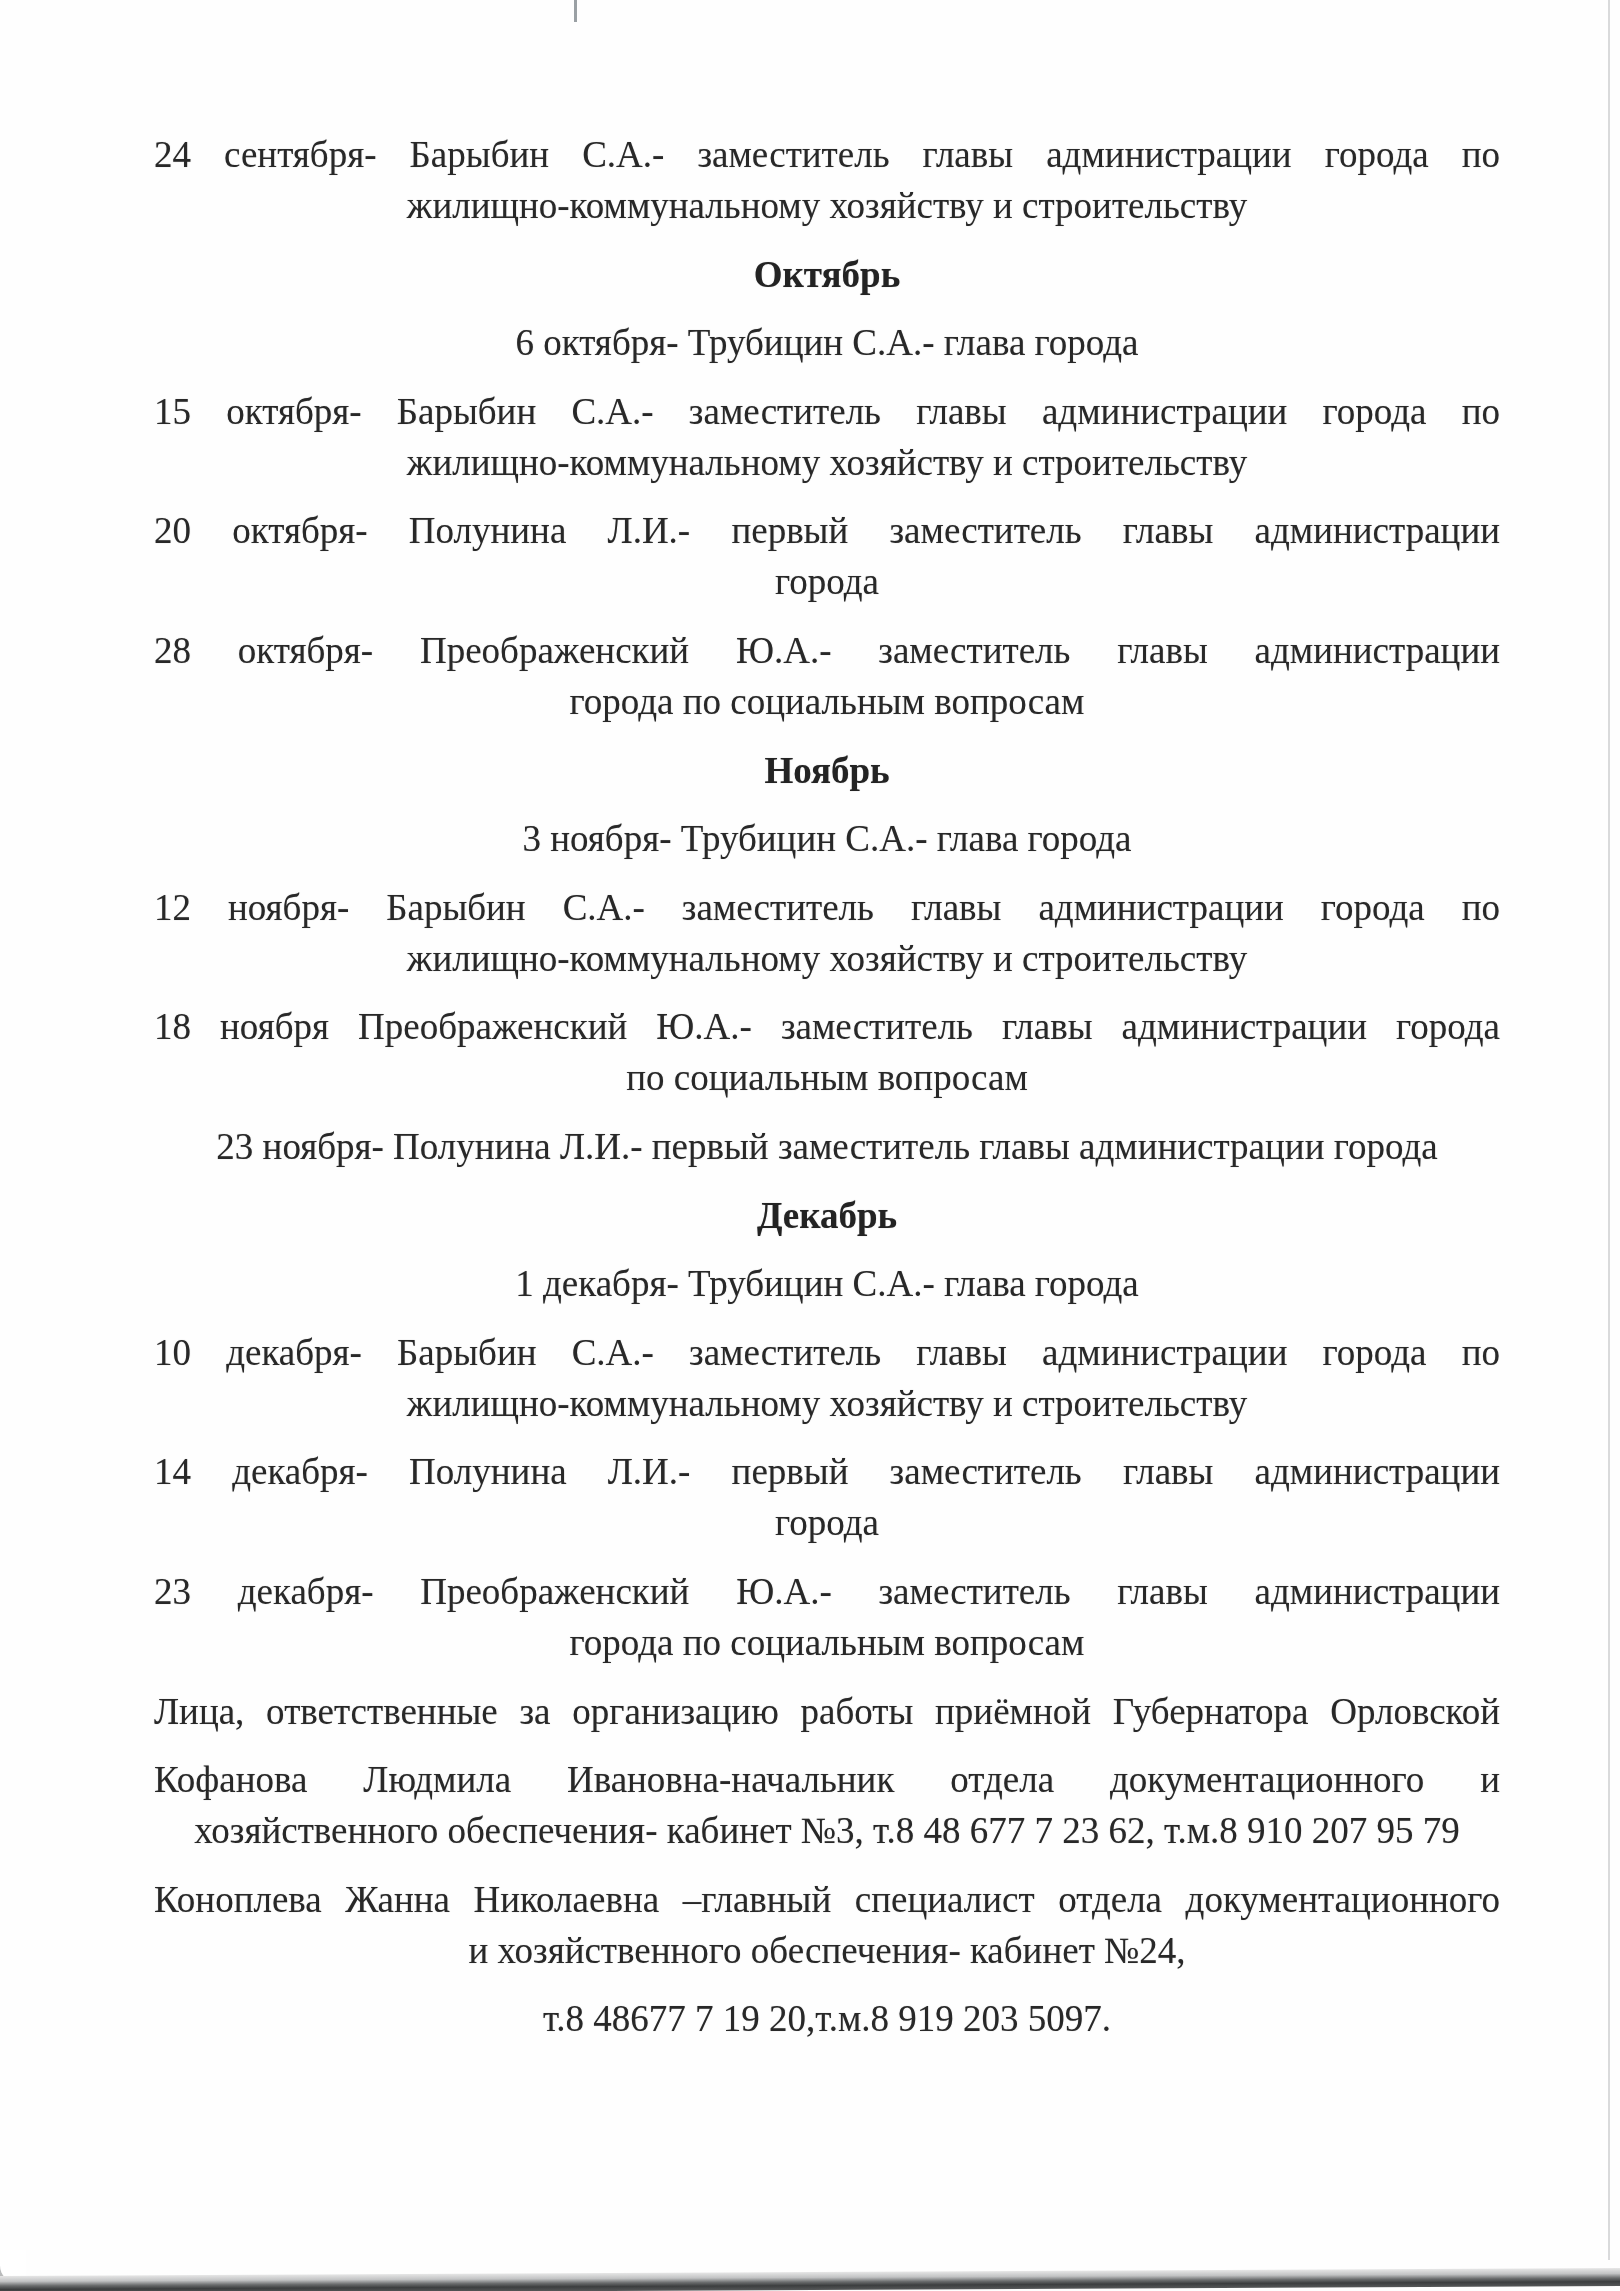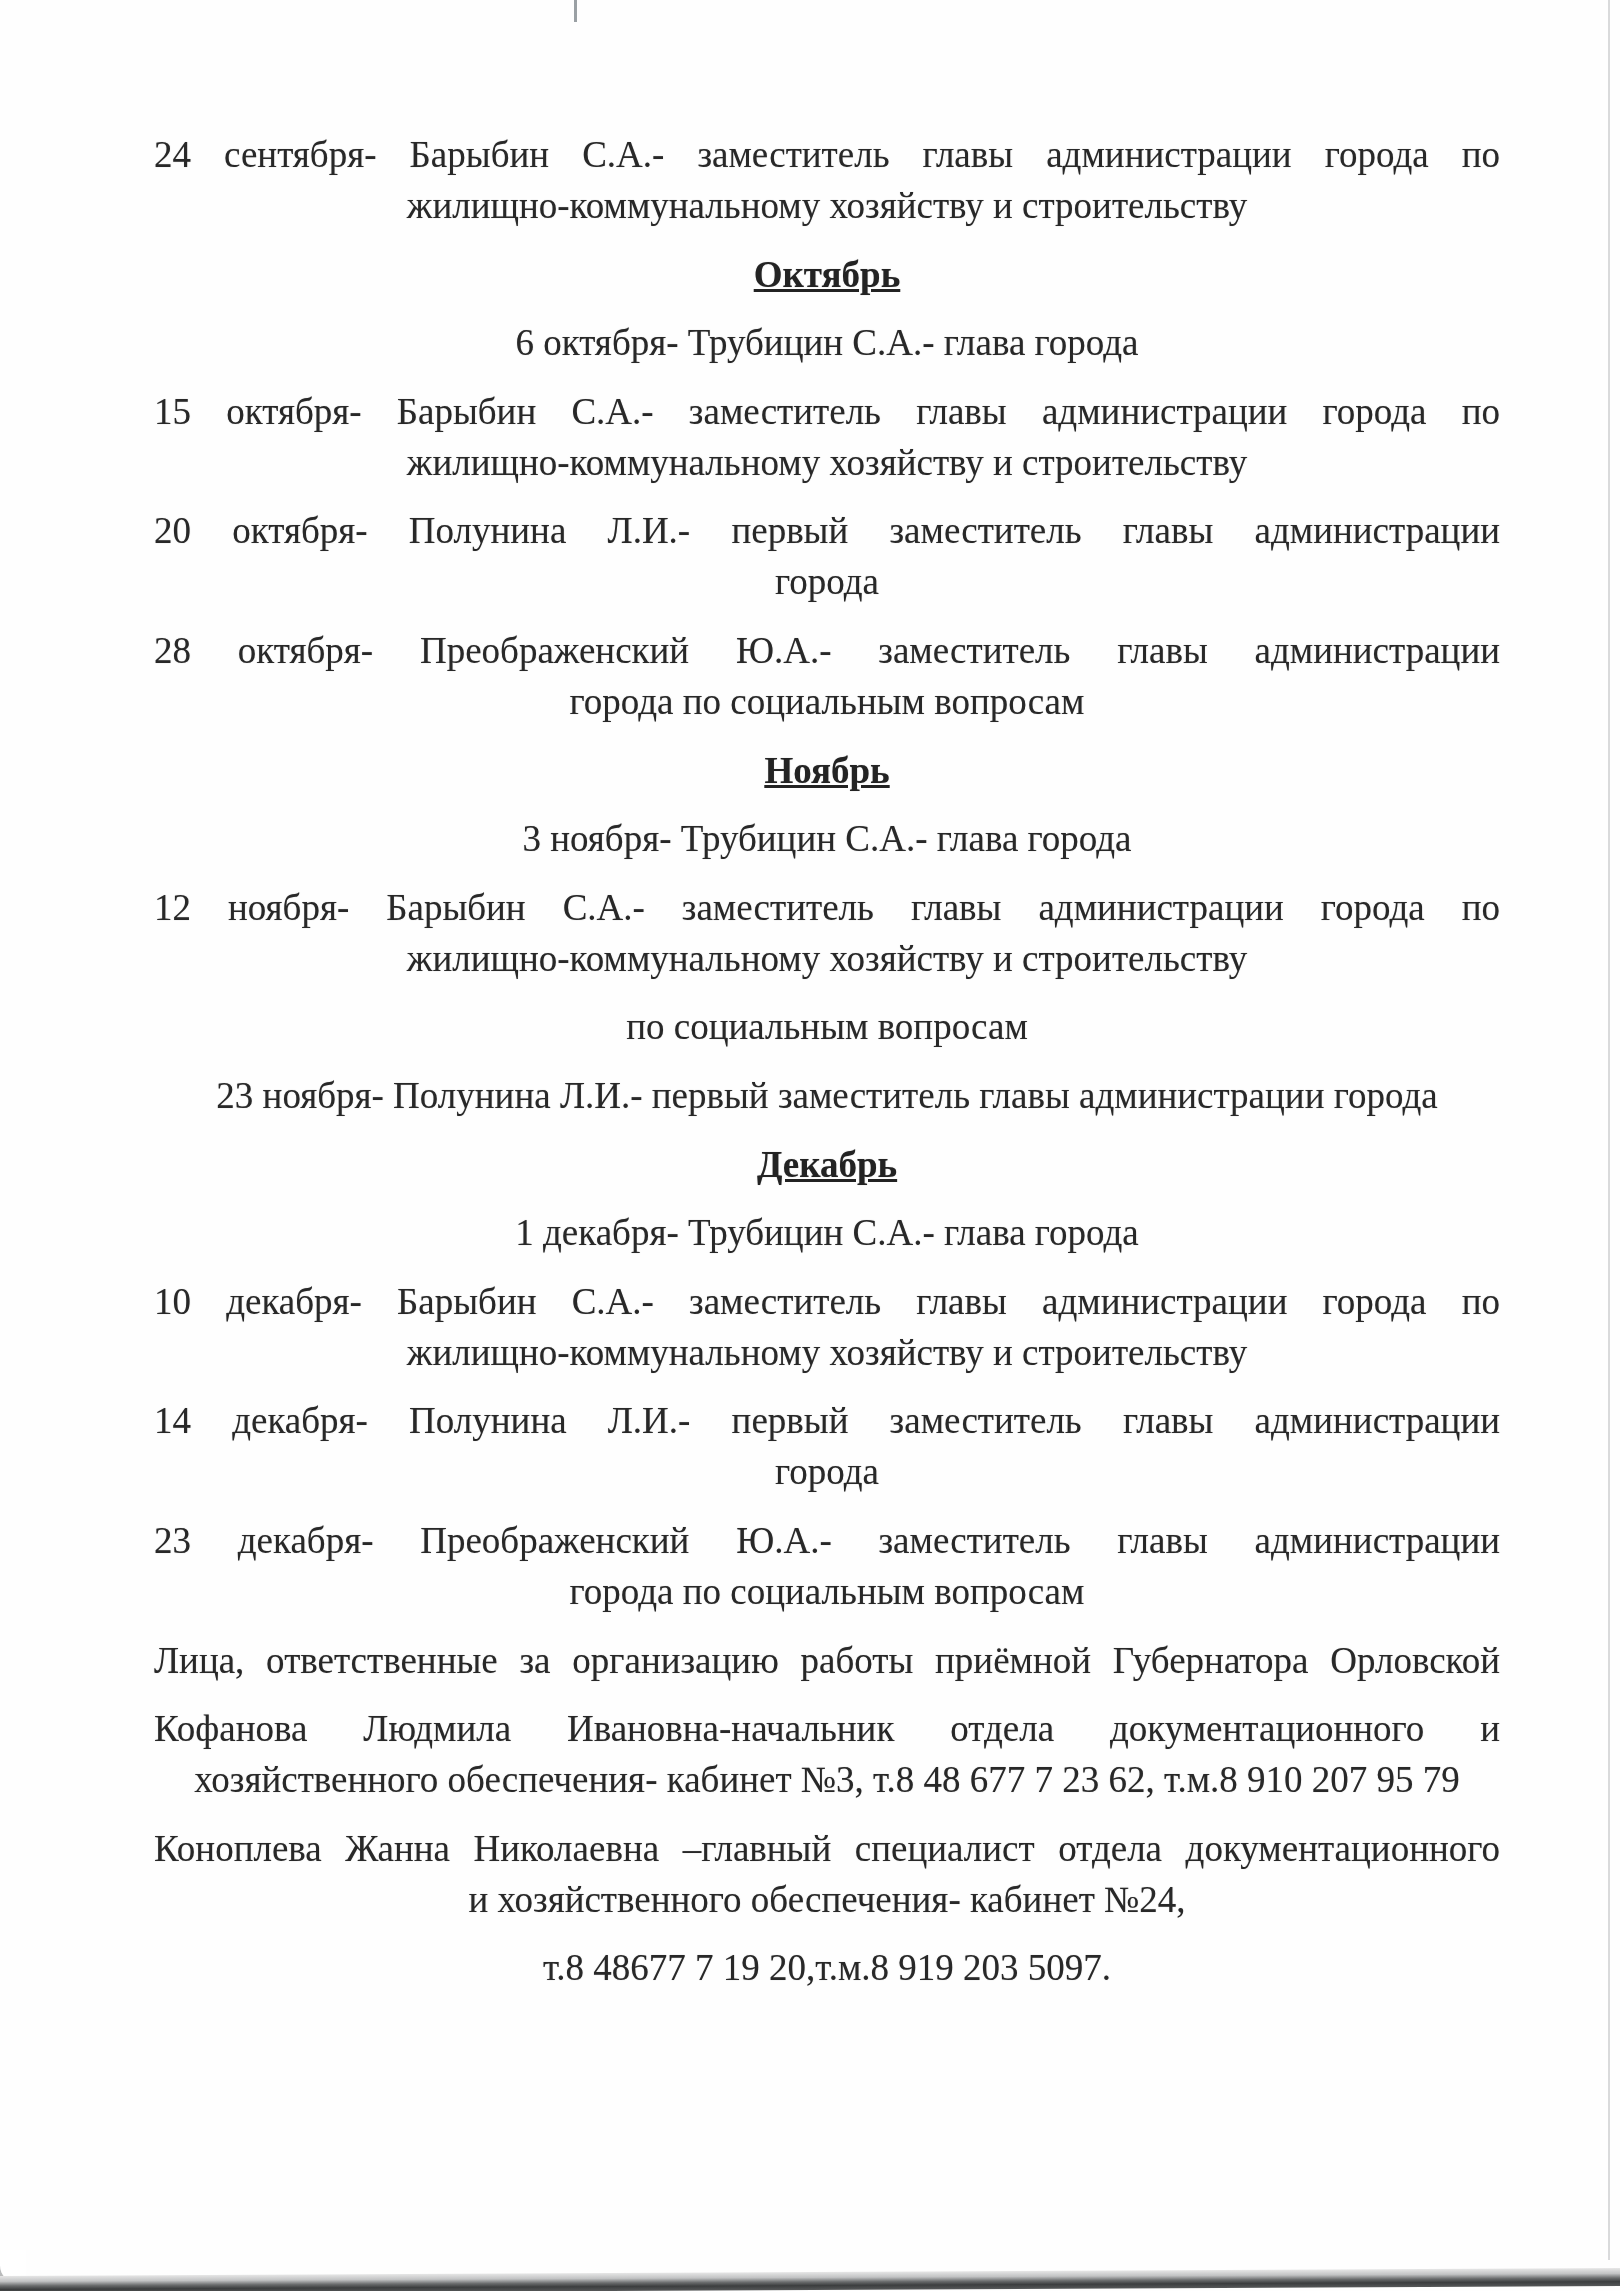--- a/index.html
+++ b/index.html
@@ -28,21 +28,21 @@
     display: block;
     white-space: nowrap;
     text-align: center;
   }
   p.blk .jl {
     display: block;
     white-space: normal;
     text-align: justify;
     text-align-last: justify;
   }
-  p.heading { font-weight: bold; color: #232323; text-decoration: underline; }
+  p.heading { font-weight: bold; color: #232323; }
   
   .tick-top {
     position: absolute;
     left: 574px; top: 0;
     width: 2.9px; height: 21.6px;
     background: #9aa0a4;
   }
   .edge-right {
     position: absolute;
     left: 1608px; top: 0;
@@ -111,20 +111,21 @@
     <p class="blk">
       <span class="ln">3 ноября- Трубицин С.А.- глава города</span>
     </p>
 
     <p class="blk">
       <span class="jl">12 ноября- Барыбин С.А.- заместитель главы администрации города по</span>
       <span class="ln">жилищно-коммунальному хозяйству и строительству</span>
     </p>
 
     <p class="blk">
+      <span class="jl">18 ноября Преображенский Ю.А.- заместитель главы администрации города</span>
       <span class="ln">по социальным вопросам</span>
     </p>
 
     <p class="blk">
       <span class="ln">23 ноября- Полунина Л.И.- первый заместитель главы администрации города</span>
     </p>
 
     <p class="blk heading">
       <span class="ln">Декабрь</span>
     </p>

